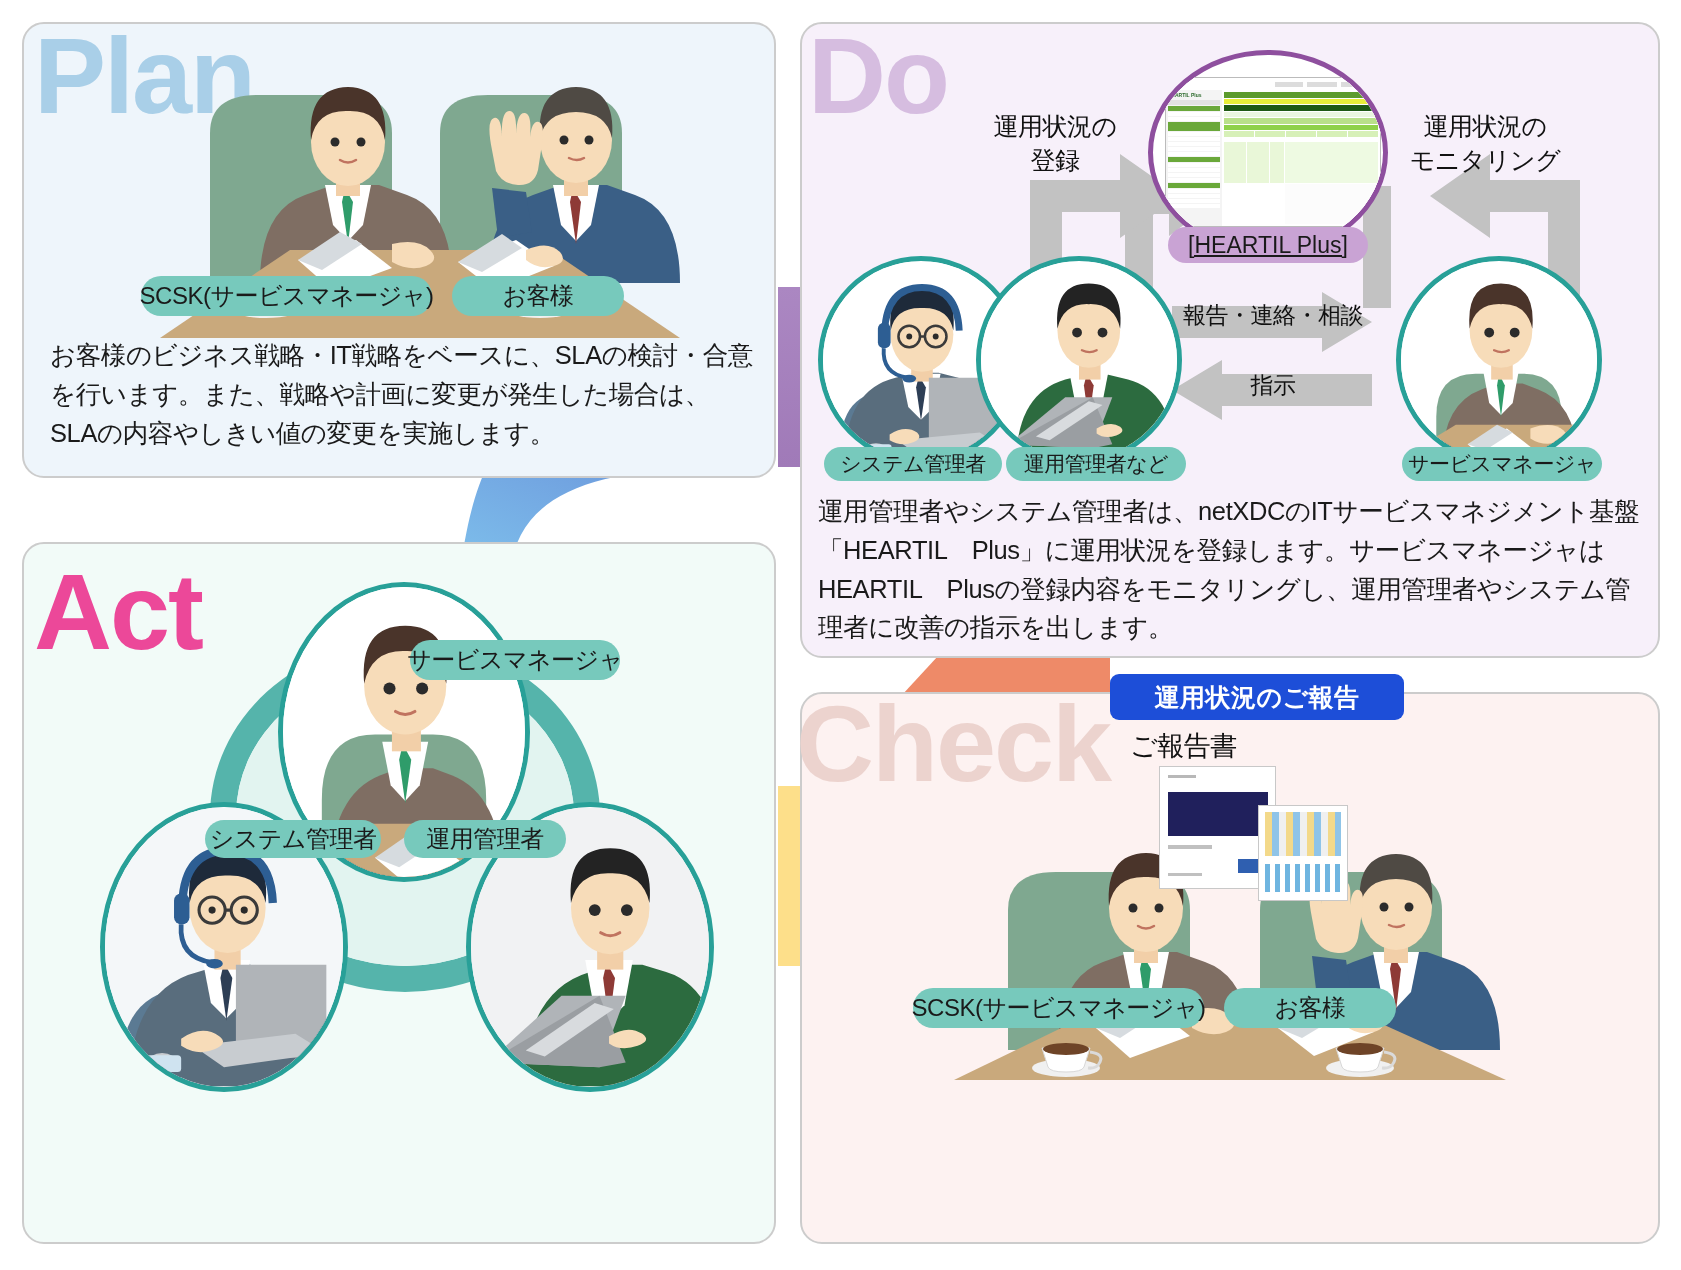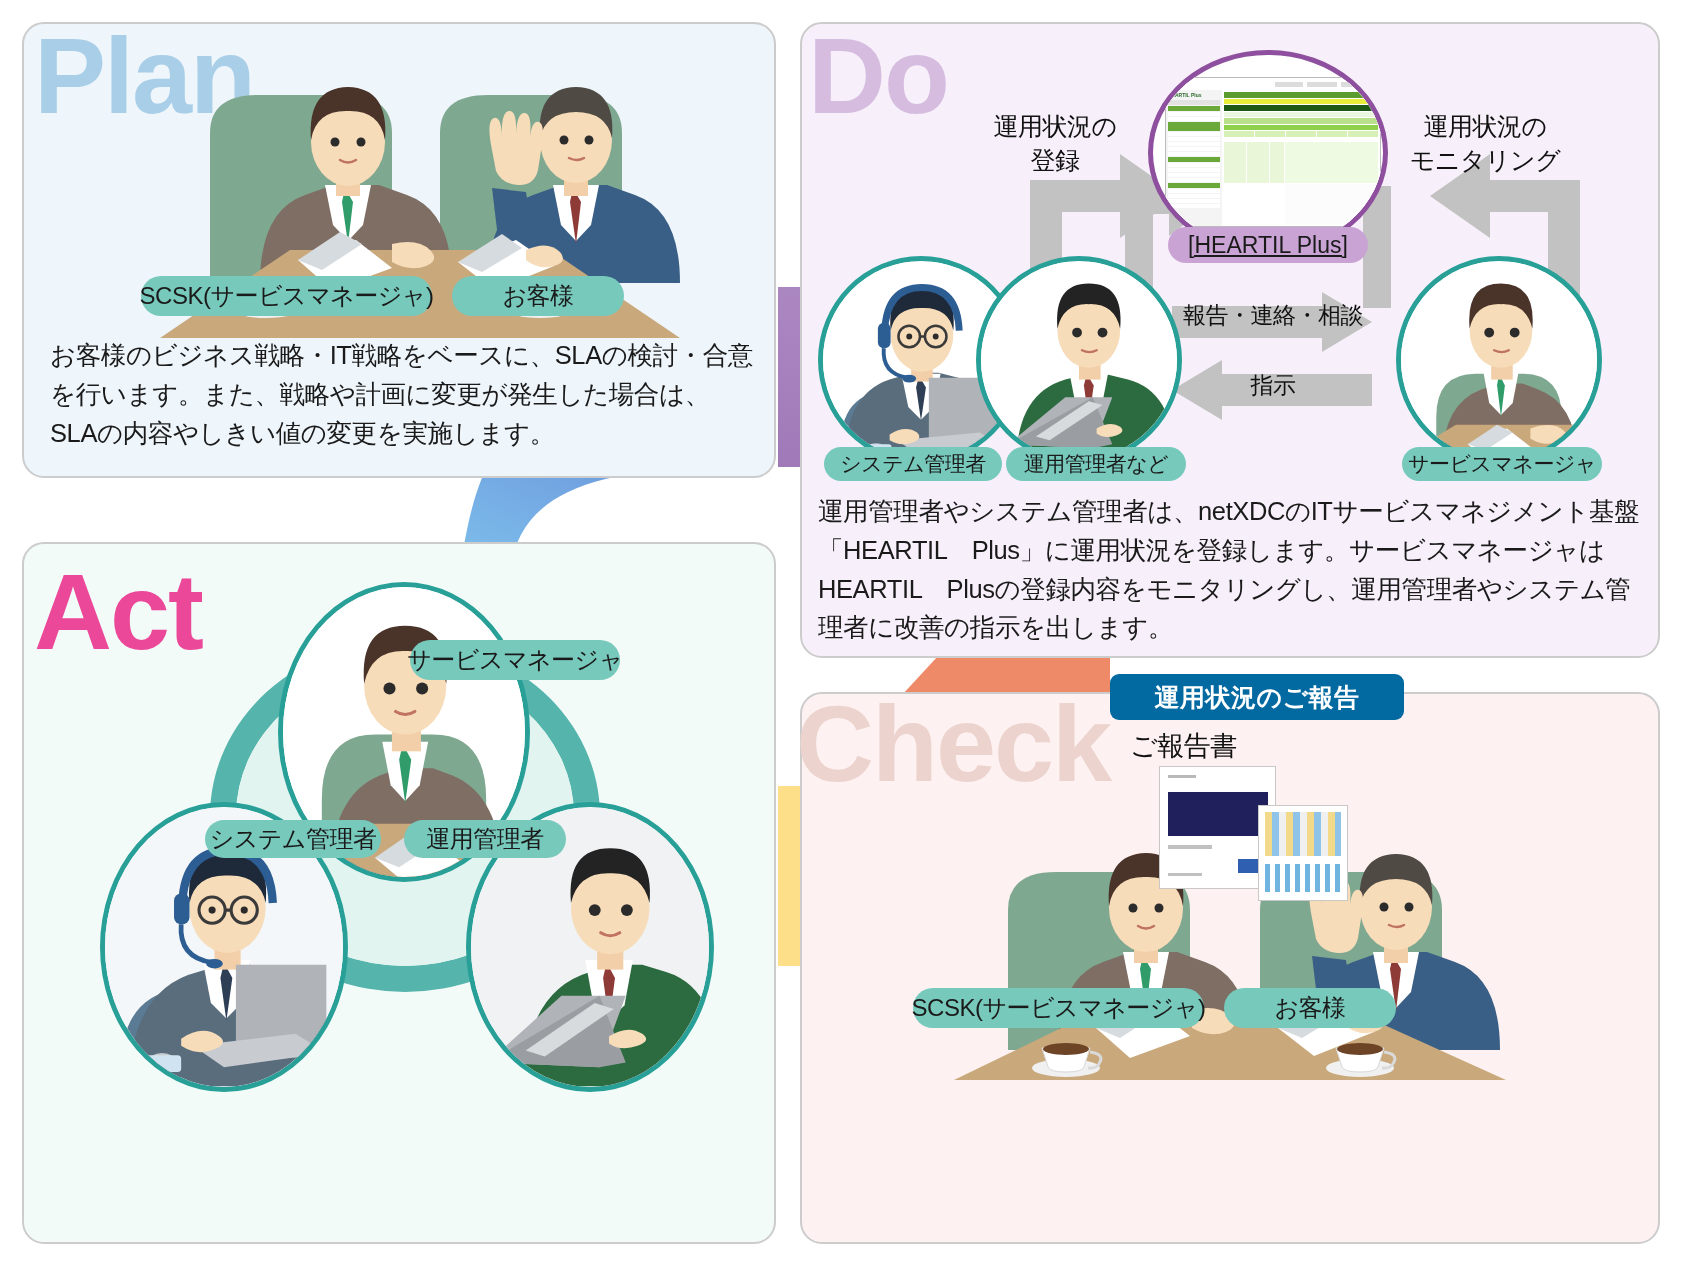--- a/index.html
+++ b/index.html
@@ -81,21 +81,21 @@
     display: flex; align-items: center; justify-content: center;
     font-size: 23px;
     white-space: nowrap;
     z-index: 8;
     padding: 0 16px;
   }
 
   
   .banner {
     position: absolute;
-    background: #0369a1;
+    background: #1d4ed8;
     color: #ffffff;
     border-radius: 9px;
     display: flex; align-items: center; justify-content: center;
     font-size: 25px; font-weight: bold;
     letter-spacing: 0.5px;
     z-index: 9;
   }
 
   
   .flowlabel {

